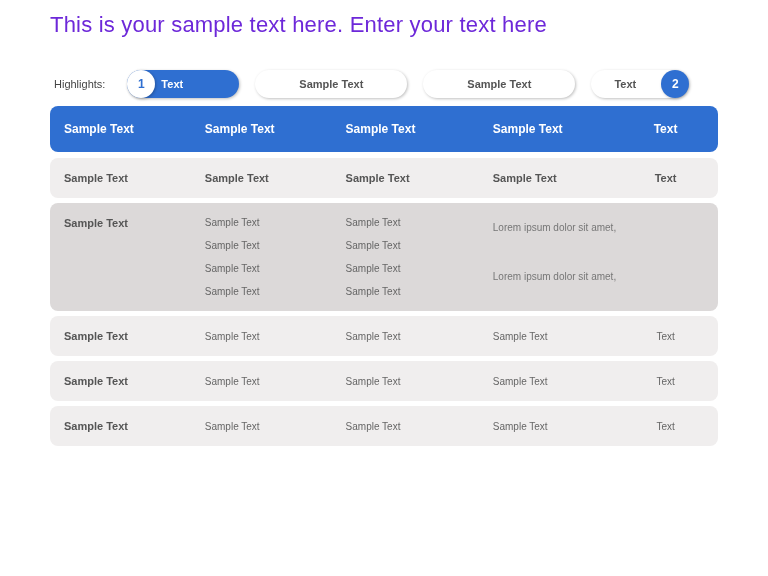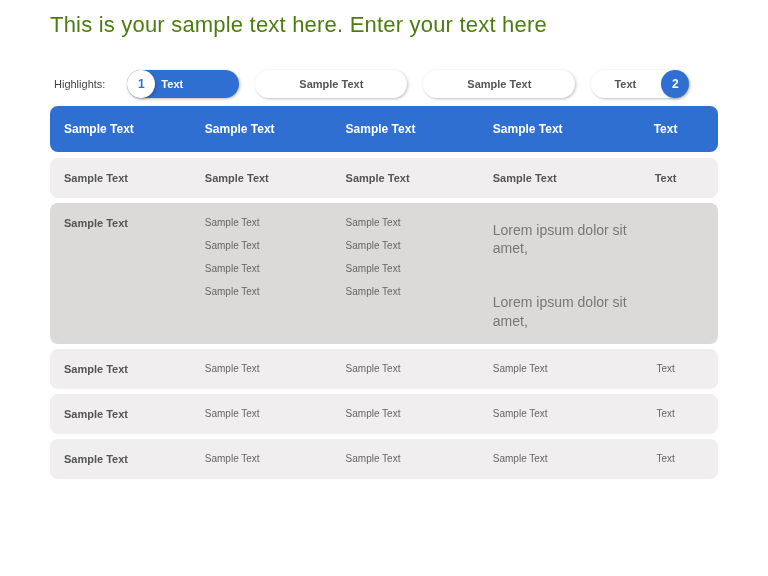--- a/index.html
+++ b/index.html
@@ -8,21 +8,21 @@
     height: 576px;
     background: #ffffff;
     font-family: Arial, Helvetica, sans-serif;
     overflow: hidden;
   }
   .slide {
     padding: 12px 50px 18px 50px;
   }
   .title {
     font-size: 22px;
-    color: #4d7c0f;
+    color: #6d28d9;
     font-weight: 400;
     margin-bottom: 32px;
     letter-spacing: 0.2px;
   }
   .pill-row {
     display: flex;
     align-items: center;
     gap: 16px;
     margin-bottom: 8px;
     padding-left: 4px;
@@ -126,21 +126,21 @@
     flex-direction: column;
     gap: 12px;
     font-size: 10px;
     font-weight: normal;
     color: #666;
   }
   .cell-lorem {
     display: flex;
     flex-direction: column;
     gap: 36px;
-    font-size: 14px;
+    font-size: 10px;
     font-weight: normal;
     color: #777;
     line-height: 1.3;
     padding-top: 4px;
   }
   .row-sub {
     font-size: 10px;
     font-weight: normal;
     color: #666;
   }

